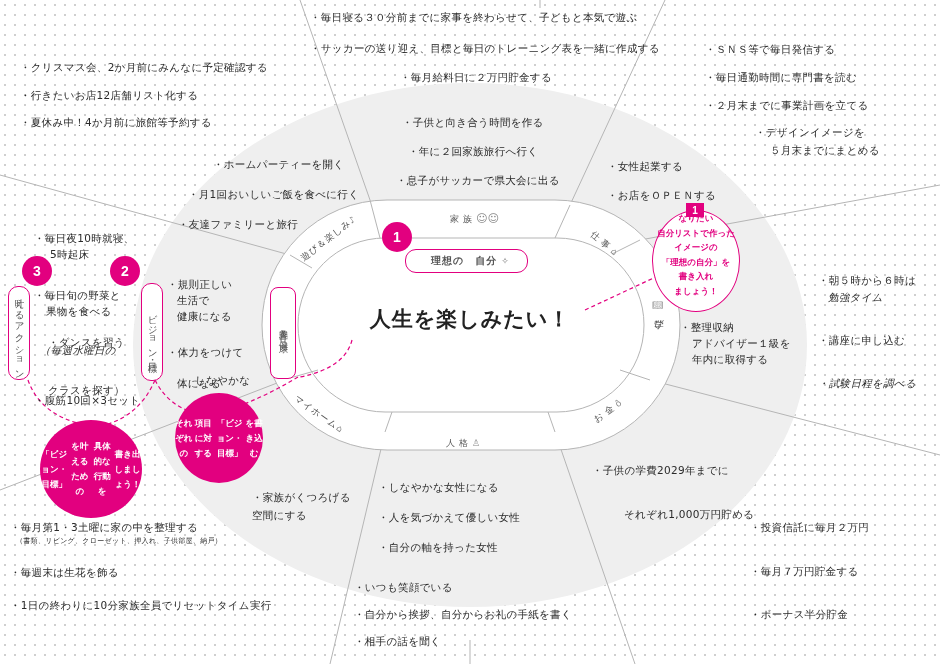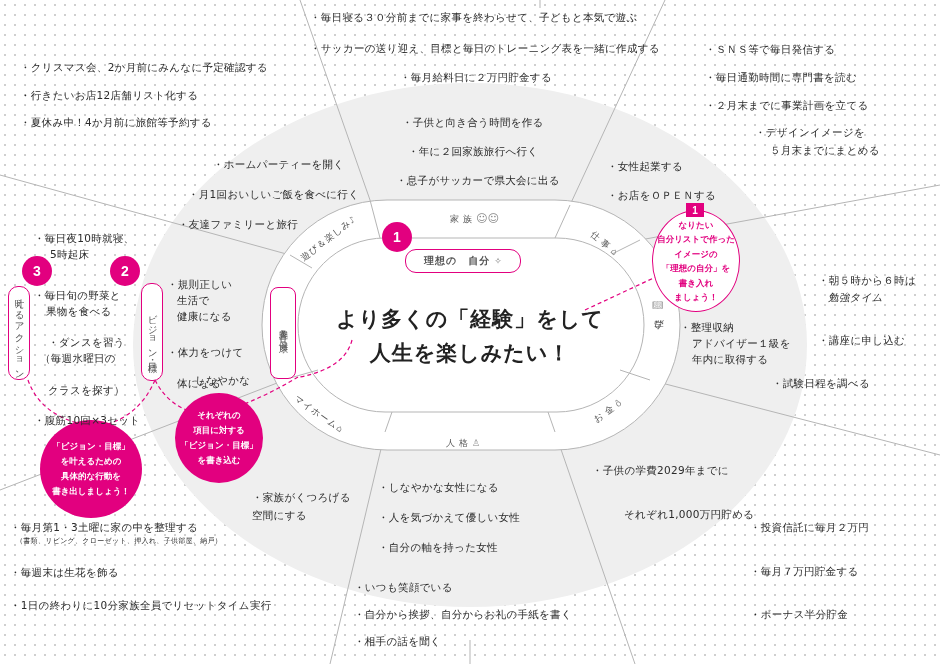--- a/index.html
+++ b/index.html
@@ -13,22 +13,22 @@
   }
   .abs { position:absolute; }
   svg.bg { position:absolute; left:0; top:0; }
   .t { position:absolute; font-size:10.5px; line-height:14px; white-space:nowrap; letter-spacing:0.3px; color:#2a2a2a;text-align:right; }
   .t.small { font-size:7px; line-height:9px; }
   .main-text { position:absolute; left:330px; top:302px; width:280px; text-align:center; font-size:21px; line-height:34px; font-weight:bold; color:#222; letter-spacing:1px; }
   .cat { position:absolute; font-size:9px; color:#555; white-space:nowrap; letter-spacing:4px; }
   .vtext { writing-mode: vertical-rl; text-orientation: upright; font-size:9.5px; letter-spacing:1px; color:#555; }
   .pill { position:absolute; border:1.6px solid #e2007f; border-radius:12px; background:#fff; display:flex; align-items:center; justify-content:center; }
   .badge { position:absolute; width:30px; height:30px; border-radius:50%; background:#e2007f; color:#fff; font-weight:bold; font-size:14px; display:flex; align-items:center; justify-content:center; font-family:"Liberation Sans", sans-serif; }
-  .bubble { position:absolute; border-radius:50%; background:#e2007f; color:#fff; font-weight:bold; font-size:8.5px; line-height:15px; text-align:center; display:flex; flex-direction:column; align-items:center; justify-content:center; }
-  .bubble-outline { position:absolute; border-radius:50%; background:#fff; border:1.6px solid #e2007f; color:#e2007f; font-weight:bold; font-size:8.5px; line-height:14.5px; text-align:center; display:flex; flex-direction:column; align-items:center; justify-content:center; }
+  .bubble { position:absolute; border-radius:50%; background:#e2007f; color:#fff; font-weight:bold; font-size:8.5px; line-height:15px; text-align:center; display:flex; flex-direction:row; align-items:center; justify-content:center; }
+  .bubble-outline { position:absolute; border-radius:50%; background:#fff; border:1.6px solid #e2007f; color:#e2007f; font-weight:bold; font-size:8.5px; line-height:14.5px; text-align:center; display:flex; flex-direction:column; align-items:center; }
   .sqbadge { position:absolute; width:18px; height:14px; background:#e2007f; color:#fff; font-size:10px; font-weight:bold; display:flex; align-items:center; justify-content:center; font-family:"Liberation Sans", sans-serif; }
 </style>
 </head>
 <body>
 
 <svg class="bg" width="940" height="664" viewBox="0 0 940 664">
 
   <ellipse cx="470" cy="345" rx="337" ry="262" fill="#efefef"></ellipse>
 
   <g stroke="#b5b5b5" stroke-width="1" fill="none">
@@ -62,25 +62,24 @@
   <g stroke="#e2007f" stroke-width="1.2" fill="none" stroke-dasharray="4 3">
     <path d="M585 310 L660 275"></path>
     <path d="M352 340 Q345 368 300 377 M298 377 Q260 400 215 415"></path>
     <path d="M155 380 Q170 410 205 415"></path>
     <path d="M28 380 Q40 415 85 425"></path>
     <path d="M155 380 Q140 415 105 425"></path>
   </g>
 </svg>
 
 <div class="main-text">
-  <div>より多くの「経験」をして</div>
   <div>人生を楽しみたい！</div>
 </div>
 
-<div class="pill" style="left:405px;top:249px;width:114px;height:22px;border-radius:11px;">
+<div class="pill" style="left:405px;top:249px;width:114px;height:22px;border-radius:11px;padding-left:7px;">
   <span style="font-size:10px;font-weight:bold;color:#555;letter-spacing:1px;">理想の　自分</span>
   <span style="font-size:9px;color:#777;margin-left:4px;">✧</span>
 </div>
 <div class="badge" style="left:382px;top:222px;">1</div>
 
 <div class="cat" style="left:450px;top:212px;">
   <span>家族</span><span style="letter-spacing:0;font-size:11px;color:#888;">☺☺</span>
 </div>
 <div class="cat" style="left:588px;top:237px;transform:rotate(40deg);">
   <span>仕事</span><span style="letter-spacing:0;color:#888;">⌂</span>
@@ -152,21 +151,21 @@
 <div class="t" style="left:770px;top:143px;">５月末までにまとめる</div>
 <div class="t" style="left:607px;top:159px;">・女性起業する</div>
 <div class="t" style="left:607px;top:188px;">・お店をＯＰＥＮする</div>
 
 <div class="t" style="left:680px;top:320px;">・整理収納</div>
 <div class="t" style="left:692px;top:336px;">アドバイザー１級を</div>
 <div class="t" style="left:692px;top:352px;">年内に取得する</div>
 <div class="t" style="left:818px;top:273px;">・朝５時から６時は</div>
 <div class="t" style="left:828px;top:290px;font-style:italic;">勉強タイム</div>
 <div class="t" style="left:818px;top:333px;">・講座に申し込む</div>
-<div class="t" style="left:772px;top:376px;">・試験日程を調べる</div>
+<div class="t" style="left:818px;top:376px;font-style:italic;">・試験日程を調べる</div>
 
 <div class="t" style="left:592px;top:463px;">・子供の学費2029年までに</div>
 <div class="t" style="left:605px;top:507px;margin-left:19px;">それぞれ1,000万円貯める</div>
 <div class="t" style="left:750px;top:520px;">・投資信託に毎月２万円</div>
 <div class="t" style="left:750px;top:564px;">・毎月７万円貯金する</div>
 <div class="t" style="left:750px;top:607px;">・ボーナス半分貯金</div>
 
 <div class="t" style="left:378px;top:480px;">・しなやかな女性になる</div>
 <div class="t" style="left:378px;top:510px;">・人を気づかえて優しい女性</div>
 <div class="t" style="left:378px;top:540px;">・自分の軸を持った女性</div>
@@ -185,22 +184,22 @@
 <div class="t" style="left:177px;top:293px;">生活で</div>
 <div class="t" style="left:177px;top:309px;">健康になる</div>
 <div class="t" style="left:167px;top:345px;">・体力をつけて</div>
 <div class="t" style="left:177px;top:373px;margin-left:18px;">しなやかな</div>
 <div class="t" style="left:177px;top:377px;font-family:Liberation Mono, monospace;">体になる</div>
 <div class="t" style="left:34px;top:231px;">・毎日夜10時就寝、</div>
 <div class="t" style="left:50px;top:247px;">5時起床</div>
 <div class="t" style="left:34px;top:288px;">・毎日旬の野菜と</div>
 <div class="t" style="left:46px;top:304px;">果物を食べる</div>
 <div class="t" style="left:48px;top:335px;">・ダンスを習う</div>
-<div class="t" style="left:40px;top:351px;">（毎週水曜日の</div>
+<div class="t" style="left:40px;top:343px;font-style:italic;">（毎週水曜日の</div>
 <div class="t" style="left:48px;top:367px;margin-top:16px;">クラスを探す）</div>
-<div class="t" style="left:34px;top:393px;margin-top:20px;">・腹筋10回×3セット</div>
+<div class="t" style="left:34px;top:393px;">・腹筋10回×3セット</div>
 
 <div class="t" style="left:213px;top:157px;">・ホームパーティーを開く</div>
 <div class="t" style="left:188px;top:187px;">・月1回おいしいご飯を食べに行く</div>
 <div class="t" style="left:178px;top:217px;">・友達ファミリーと旅行</div>
 <div class="t" style="left:20px;top:60px;">・クリスマス会、2か月前にみんなに予定確認する</div>
 <div class="t" style="left:20px;top:88px;">・行きたいお店12店舗リスト化する</div>
 <div class="t" style="left:20px;top:115px;">・夏休み中！4か月前に旅館等予約する</div>
 
 </body></html>

